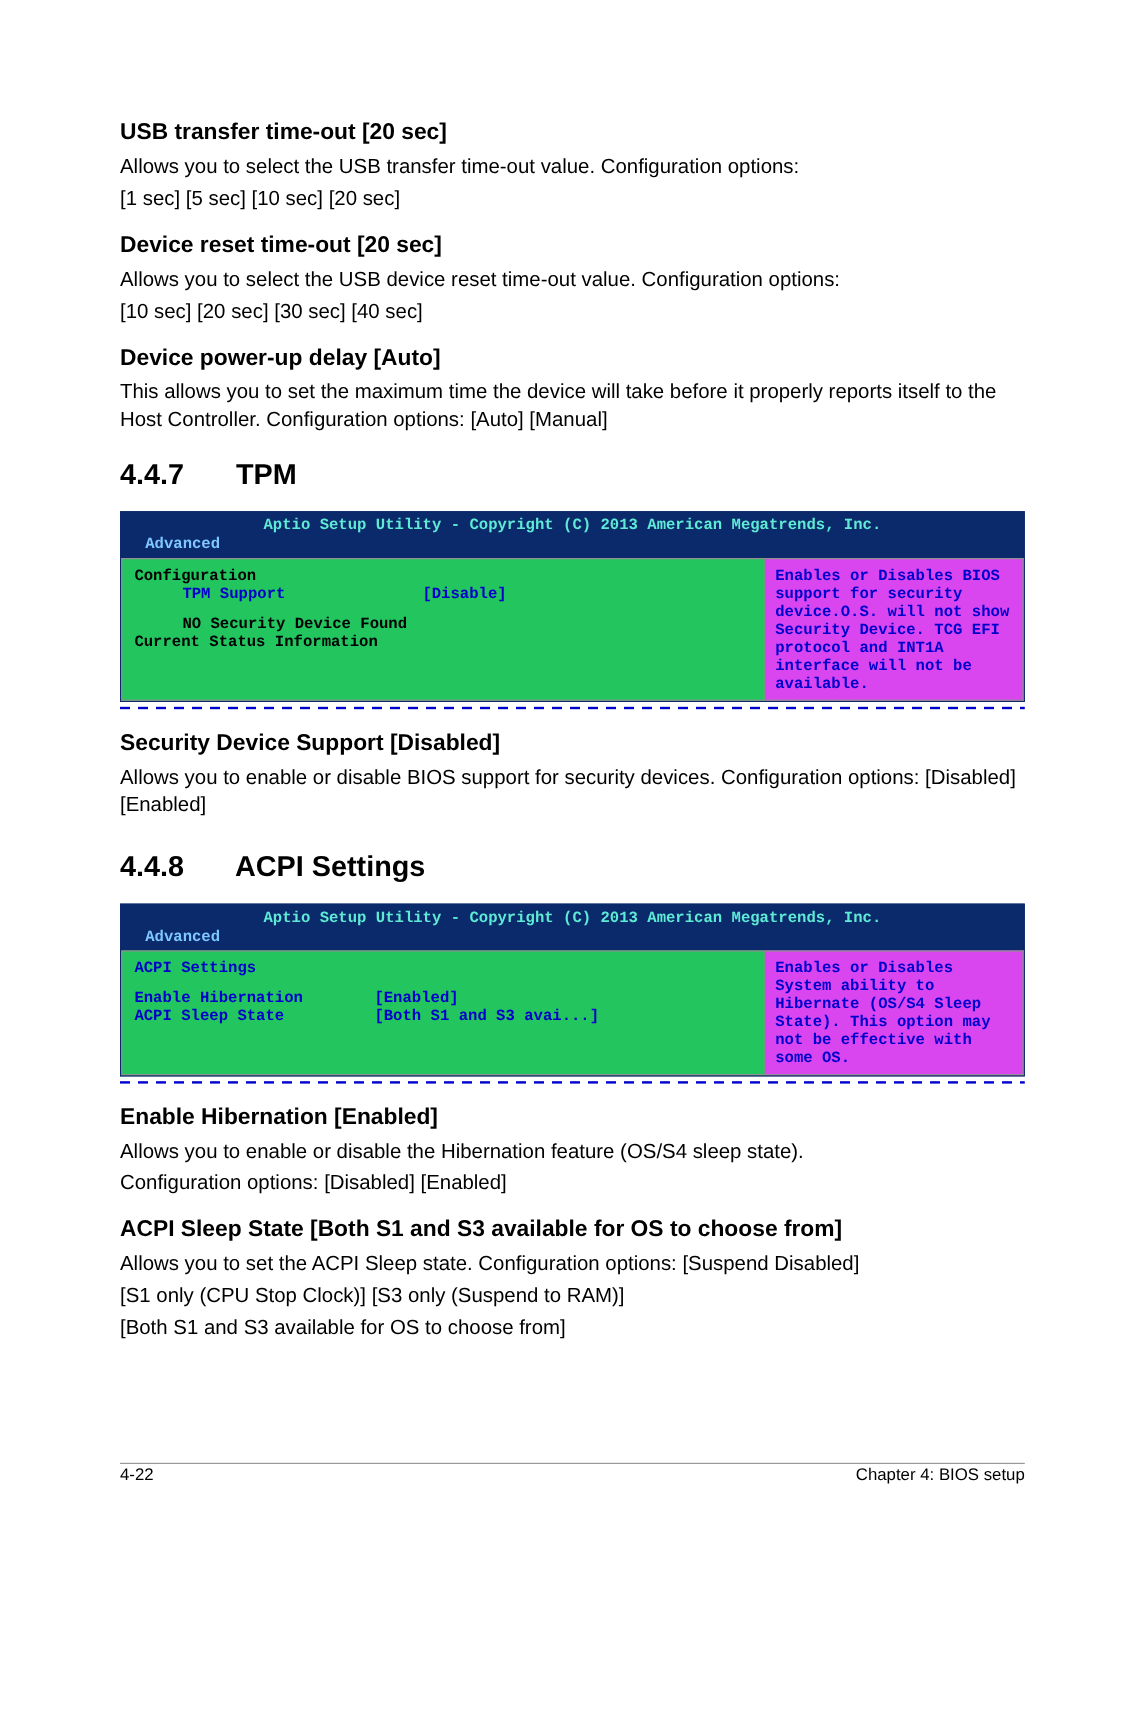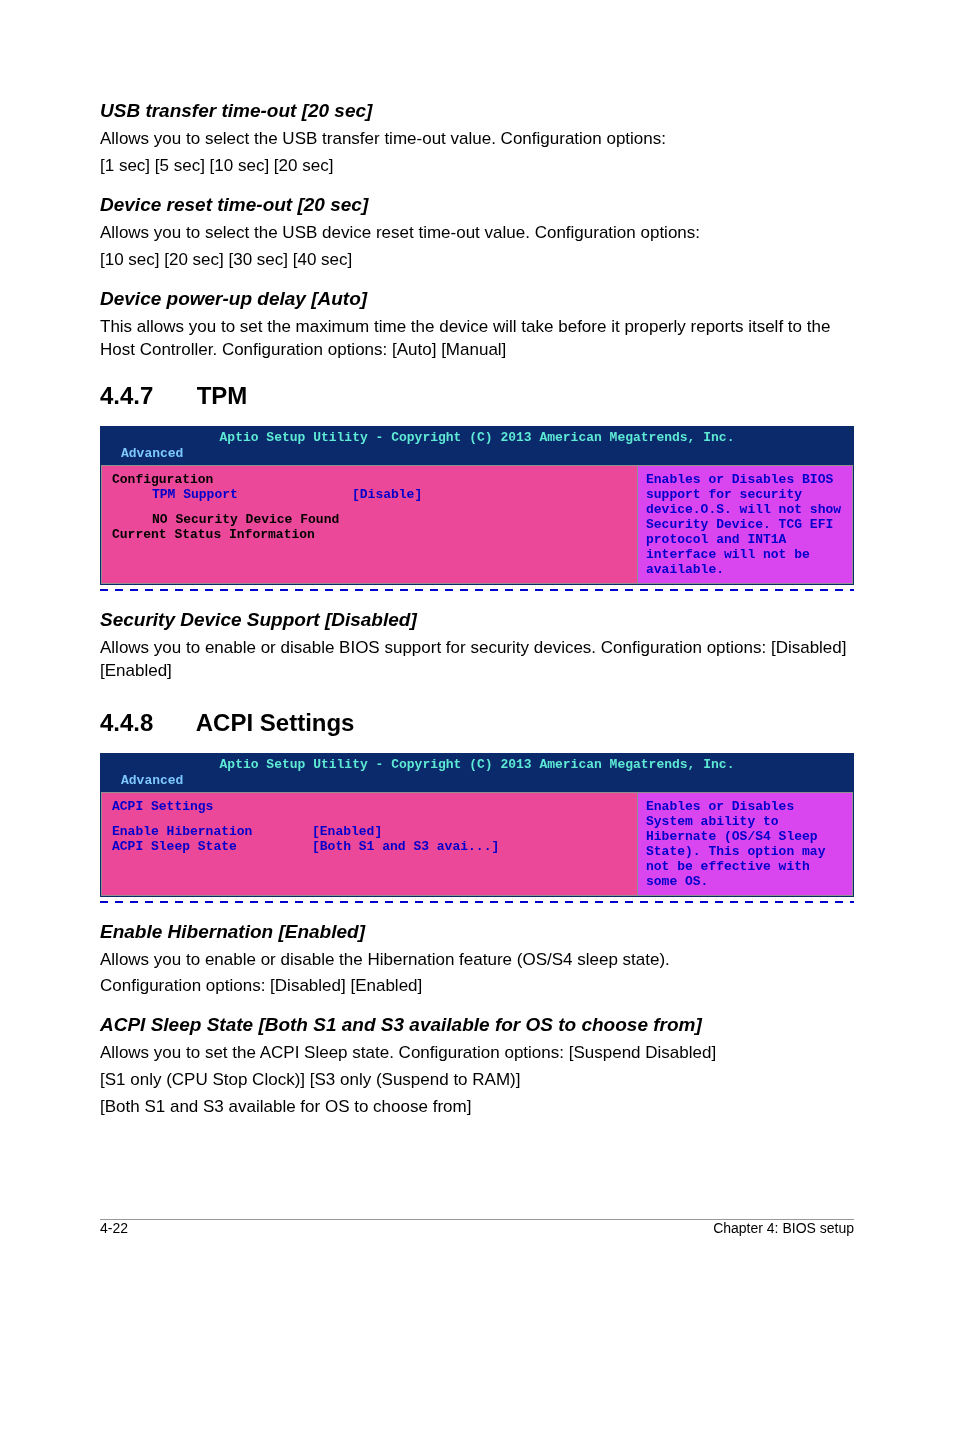--- a/index.html
+++ b/index.html
@@ -1,37 +1,37 @@
 <!DOCTYPE html>
 <html><head>
 <meta charset="utf-8">
 <style>
   * { box-sizing: border-box; margin: 0; padding: 0; }
   html, body { width: 954px; background: #fff; font-family: Arial, Helvetica, sans-serif; color: #000; }
   .page { width: 954px; padding: 100px 100px 40px 100px; }
-  .h3 { font-size: 19px; font-weight: bold; margin-bottom: 6px; font-style: italic; }
+  .h3 { font-size: 19px; font-weight: bold; margin-bottom: 6px; }
   .p { font-size: 17px; line-height: 1.35; margin-bottom: 4px; }
   .p-last { margin-bottom: 16px; }
   .h2 { font-size: 24px; font-weight: bold; margin: 20px 0 16px 0; }
   .h2-num { display: inline-block; width: 90px; }
   .bios-box {
     background: #0a2a6c;
     color: #fff;
     font-family: "Courier New", monospace;
     font-size: 13px;
     font-weight: bold;
     border: 1px solid #0a2a6c;
     margin-bottom: 8px;
   }
   .bios-header { padding: 3px 10px 0 10px; text-align: center; color: #5eead4; }
   .bios-tabs { display: flex; padding: 0 10px 3px 10px; flex-direction: column; }
   .bios-tab { padding: 1px 10px; }
   .bios-tab.active { color: #7ec8ff; }
   .bios-body { display: flex; }
-  .bios-main { flex: 1; background: #ec4899; border: 1px solid #909090; padding: 6px 10px; position: relative; }
+  .bios-main { flex: 1; background: #22c55e; border: 1px solid #909090; padding: 6px 10px; position: relative; }
   .bios-main-line { display: flex; }
   .bios-key { width: 200px; color: #0000cc; }
   .bios-key.black { color: #000; }
   .bios-val { color: #0000cc; }
   .bios-indent { padding-left: 40px; }
   .bios-side {
     width: 215px;
     background: #d946ef;
     border: 1px solid #909090;
     border-left: none;

